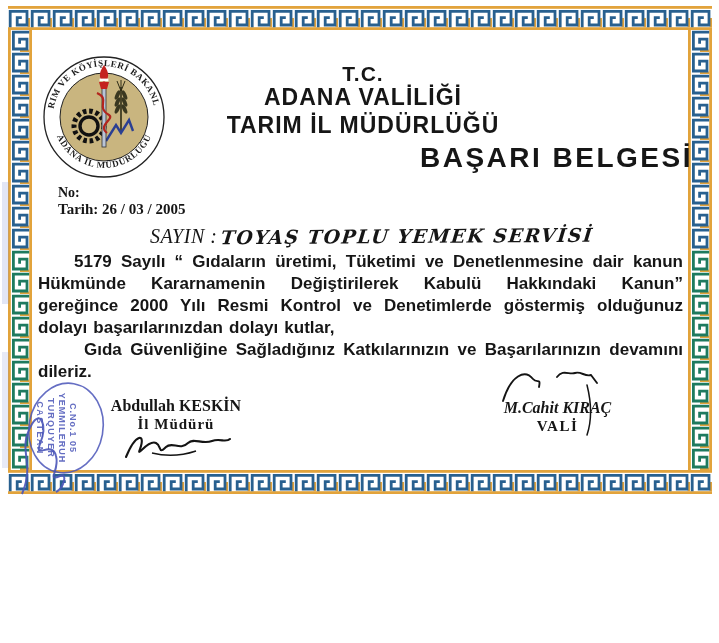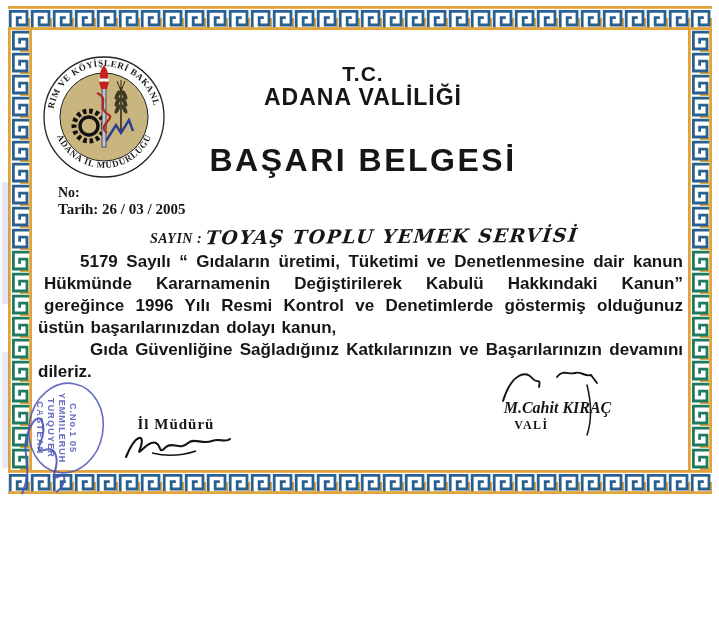--- a/index.html
+++ b/index.html
@@ -8,49 +8,49 @@
     font-family:"Liberation Sans",sans-serif;color:var(--ink,#161616);
   }
   .abs{position:absolute;}
   
   .border-svg{position:absolute;left:0;top:0;pointer-events:none;}
   
   .hdr{left:33px;width:660px;text-align:center;font-weight:bold;white-space:nowrap;}
   .hdr-tc{top:62px;font-size:21px;letter-spacing:1px;}
   .hdr-l2{top:84px;font-size:23px;letter-spacing:1px;}
   .hdr-l3{top:112px;font-size:23px;letter-spacing:1px;}
-  .hdr-title{top:142px;font-size:32px;letter-spacing:2.5px;}
+  .hdr-title{top:142px;font-size:28px;letter-spacing:2.5px;text-align:right;}
   
   .meta{left:58px;font-family:"Liberation Serif",serif;font-weight:bold;}
   .meta-no{top:185px;font-size:14px;}
   .meta-date{top:201px;font-size:15px;}
   
   .recipient{left:150px;top:225px;white-space:nowrap;}
   .recipient .lbl{
-    font-family:"Liberation Serif",serif;font-style:italic;font-weight:bold;
-    font-size:14px;letter-spacing:.5px;vertical-align:baseline;
+    font-family:"Liberation Serif",serif;font-style:italic;font-weight:normal;
+    font-size:20px;letter-spacing:.5px;vertical-align:baseline;
   }
   .recipient .val{
     font-family:"DejaVu Serif",serif;font-style:italic;font-weight:bold;
     font-size:19px;letter-spacing:1.5px;display:inline-block;
     transform:skewX(-6deg) rotate(-.4deg);margin-left:4px;
   }
   
   .body-text{left:38px;top:251px;width:645px;font-size:17px;font-weight:bold;
     line-height:22px;word-spacing:1.5px;}
   .bline{height:22px;overflow:hidden;}
-  .j{text-align:justify;text-align-last:justify;margin-left:6px;}
+  .j{text-align:justify;text-align-last:justify;}
   .i1{text-indent:36px;}
   .i2{text-indent:46px;}
   
   .sig{font-family:"Liberation Serif",serif;font-weight:bold;text-align:center;white-space:nowrap;}
   .sig-left-name{left:95px;top:397px;width:162px;font-size:16px;}
   .sig-left-title{left:95px;top:416px;width:162px;font-size:15px;letter-spacing:1px;}
   .sig-right-name{left:485px;top:399px;width:145px;font-size:16px;font-style:italic;}
-  .sig-right-title{left:459px;top:418px;width:145px;font-size:12px;letter-spacing:1.5px;}
+  .sig-right-title{left:485px;top:418px;width:145px;font-size:15px;letter-spacing:1.5px;}
   .artifact{background:#7b8cd0;}
 </style>
 </head>
 <body>
 
 <div class="page">
 
   <svg class="border-svg" width="719" height="643" aria-hidden="true">
     <defs>
       <pattern id="pmH" width="22" height="24" patternUnits="userSpaceOnUse">
@@ -135,38 +135,40 @@
     <g>
       <path d="M0,-52 C-6,-44 -5,-37 0,-35 C5,-37 6,-44 0,-52 Z" fill="#c4231f"></path>
       <path d="M-5,-35 L5,-35 L3,-28 L-3,-28 Z" fill="#c4231f"></path>
       <rect x="-4.4" y="-38.4" width="8.8" height="2.6" fill="#fff"></rect>
     </g>
     <path d="M-7,-24 C7,-18 -9,-10 5,-2 C11,2 -7,8 3,16" fill="none" stroke="#b3251e" stroke-width="2.2"></path>
   </svg>
 
   <div class="abs hdr hdr-tc">T.C.</div>
   <div class="abs hdr hdr-l2">ADANA VALİLİĞİ</div>
+  <div class="abs hdr hdr-l3">TARIM İL MÜDÜRLÜĞÜ</div>
   <div class="abs hdr hdr-title">BAŞARI BELGESİ</div>
 
   <div class="abs meta meta-no">No:</div>
   <div class="abs meta meta-date"><span>Tarih:</span>&nbsp;<span>26 / 03 / 2005</span></div>
 
   <div class="abs recipient">
     <span class="lbl">SAYIN :</span><span class="val">TOYAŞ TOPLU YEMEK SERVİSİ</span>
   </div>
 
   <div class="abs body-text">
     <div class="bline j i1">5179 Sayılı “ Gıdaların üretimi, Tüketimi ve Denetlenmesine dair kanun</div>
     <div class="bline j">Hükmünde Kararnamenin Değiştirilerek Kabulü Hakkındaki Kanun”</div>
-    <div class="bline j">gereğince 1996 Yılı Resmi Kontrol ve Denetimlerde göstermiş olduğunuz</div>
-    <div class="bline">üstün başarılarınızdan dolayı kanun,</div>
+    <div class="bline j">gereğince 2000 Yılı Resmi Kontrol ve Denetimlerde göstermiş olduğunuz</div>
+    <div class="bline">dolayı başarılarınızdan dolayı kutlar,</div>
     <div class="bline j i2">Gıda Güvenliğine Sağladığınız Katkılarınızın ve Başarılarınızın devamını</div>
     <div class="bline">dileriz.</div>
   </div>
 
+  <div class="abs sig sig-left-name">Abdullah KESKİN</div>
   <div class="abs sig sig-left-title">İl Müdürü</div>
   <svg class="abs" style="left:122px;top:429px;" width="112" height="36" viewBox="0 0 112 36">
     <path d="M4,28 C14,4 24,4 18,20 C14,30 26,10 34,14 C40,17 36,26 44,18 C50,12 58,22 66,14 C72,8 80,16 90,12 C98,9 104,14 108,10" fill="none" stroke="#141414" stroke-width="2.1" stroke-linecap="round"></path>
     <path d="M30,24 C46,28 62,26 74,22" fill="none" stroke="#141414" stroke-width="1.4"></path>
   </svg>
 
   <div class="abs sig sig-right-name">M.Cahit KIRAÇ</div>
   <div class="abs sig sig-right-title">VALİ</div>
   <svg class="abs" style="left:495px;top:365px;" width="130" height="75" viewBox="0 0 130 75">
     <path d="M8,36 C16,10 30,4 38,14 C42,19 46,12 44,22" fill="none" stroke="#141414" stroke-width="1.9" stroke-linecap="round"></path>

